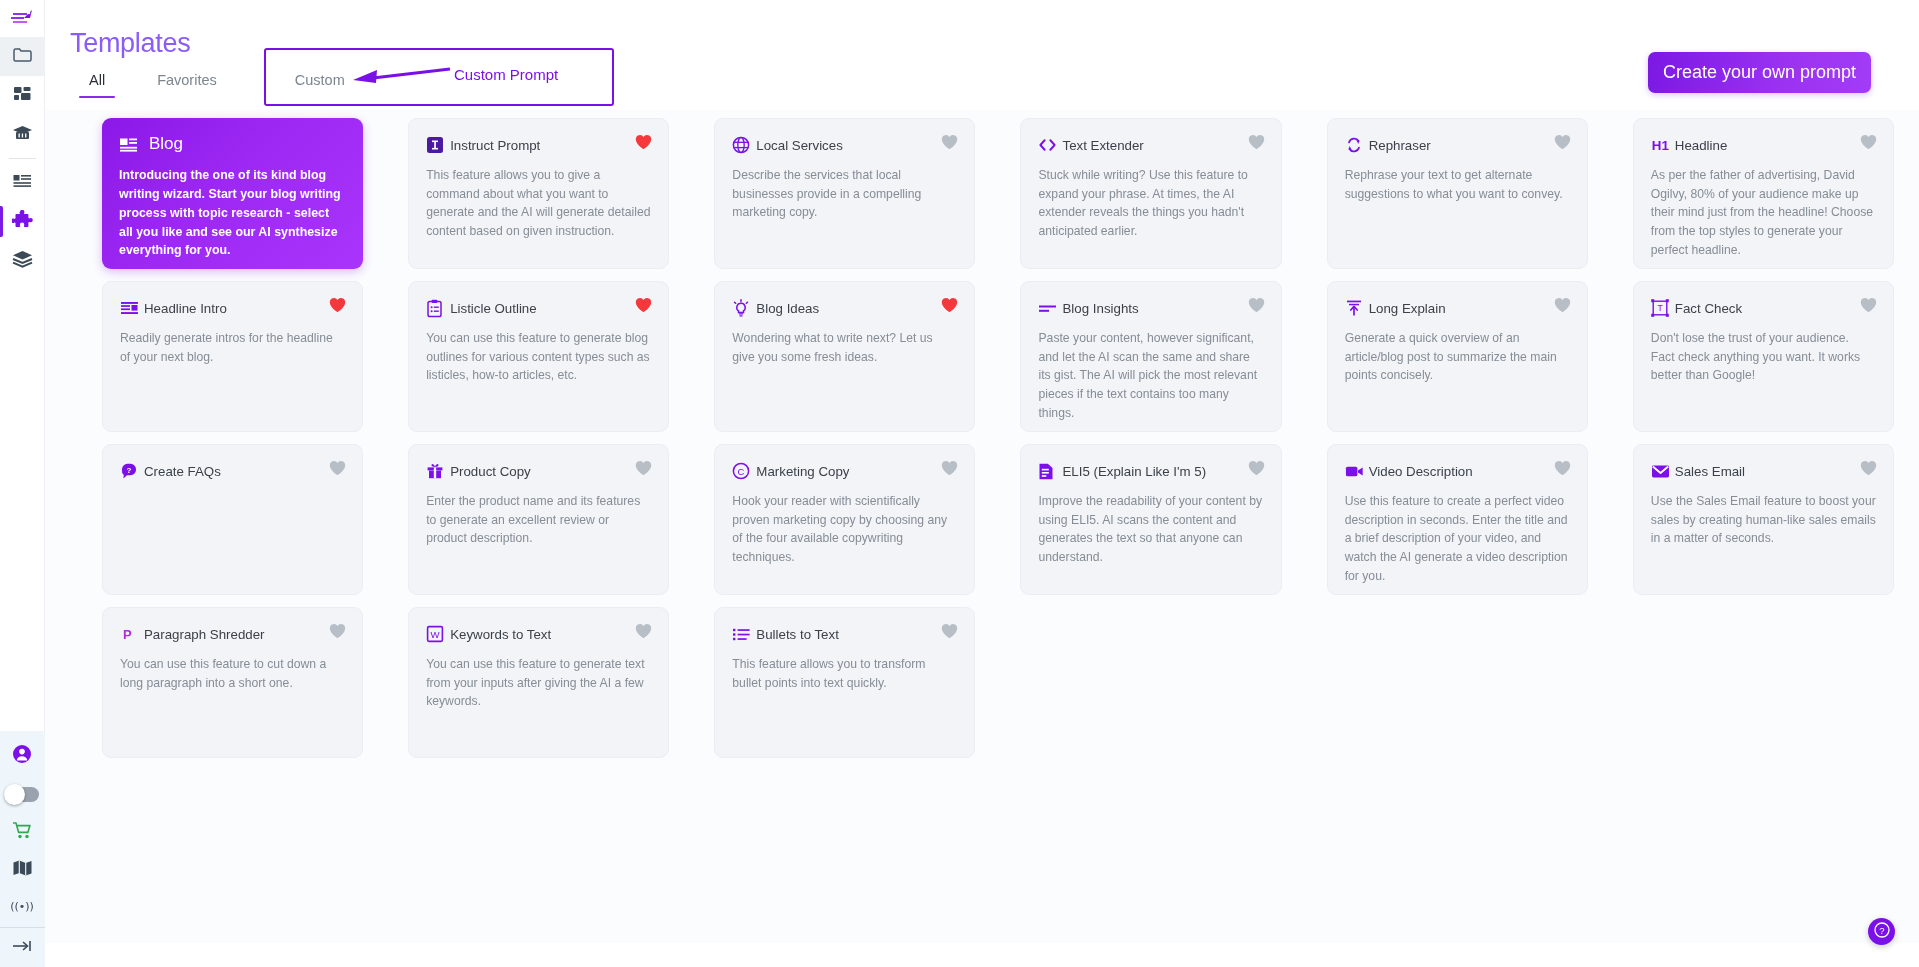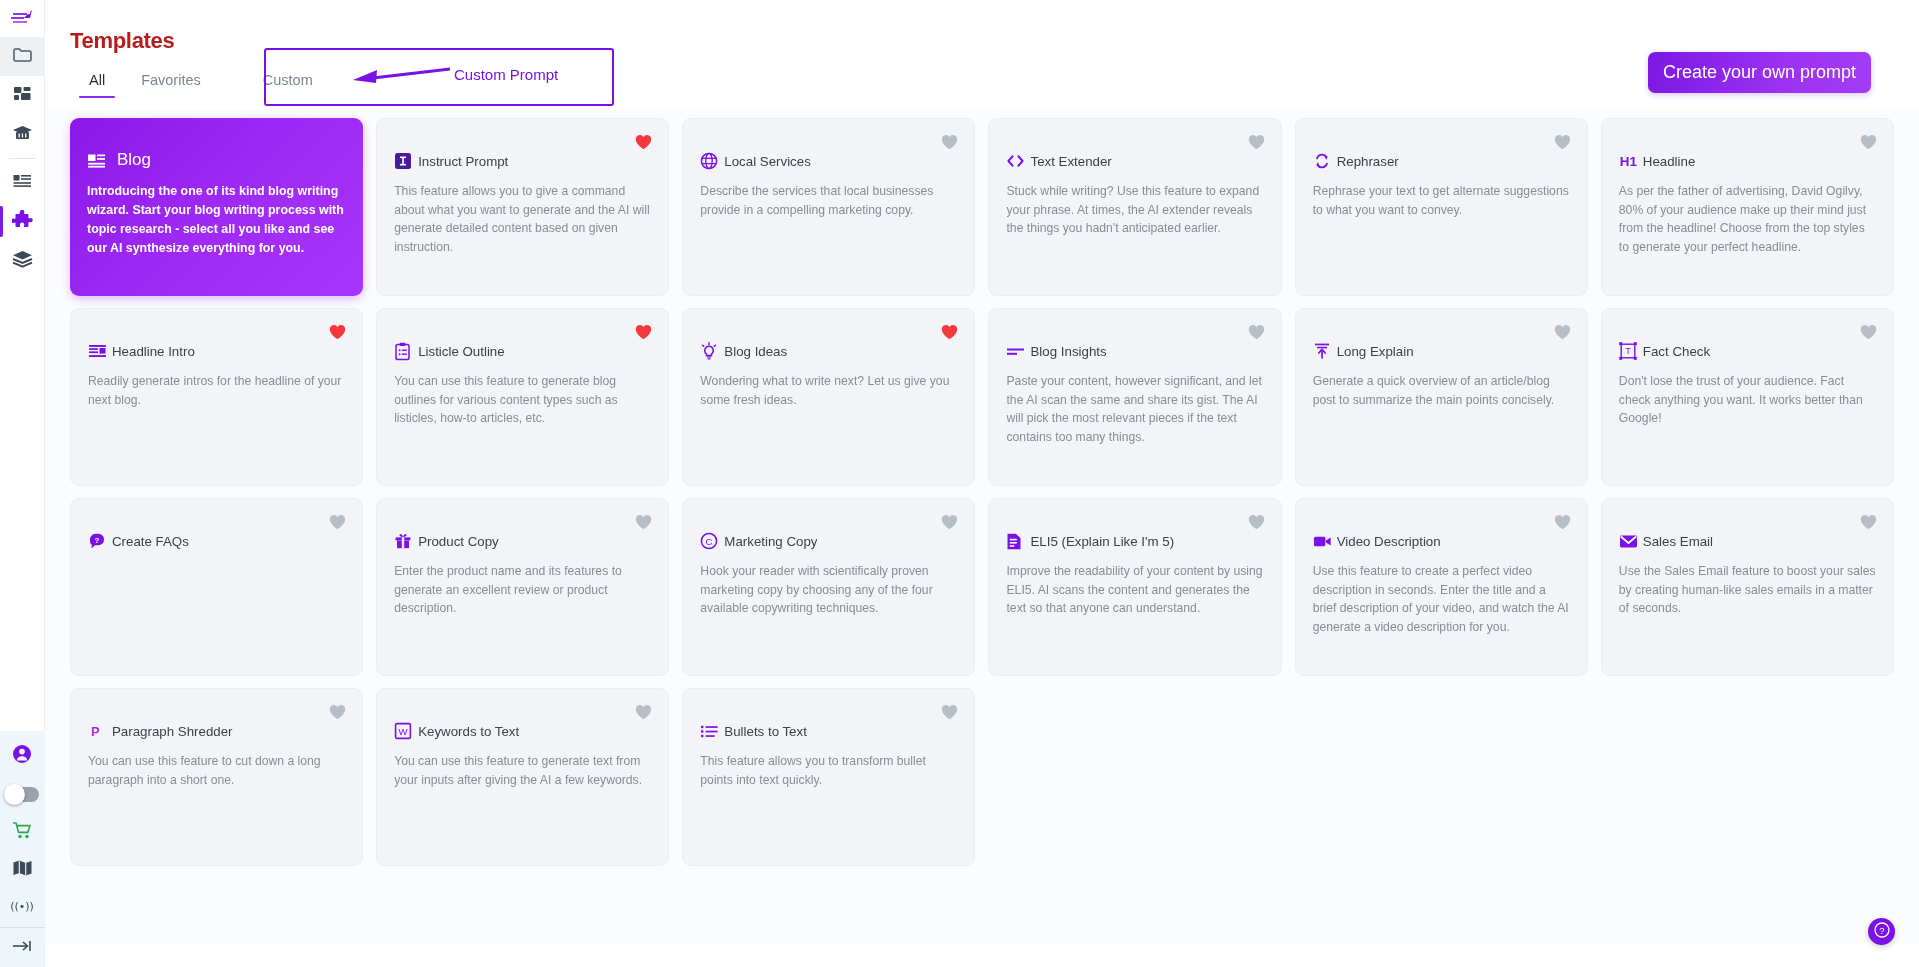--- a/index.html
+++ b/index.html
@@ -51,25 +51,25 @@
   .sb-collapse {
     width: 45px; height: 40px; display:flex; align-items:center; justify-content:center;
     border-top: 1px solid #d7dee5; cursor: pointer;
   }
 
   
   .main { flex: 1 1 auto; position: relative; height: 967px; background:#ffffff; }
   .header-zone { height: 110px; background: #ffffff; position: relative; }
   .page-title {
     position: absolute; left: 25px; top: 28px;
-    font-size: 22px; font-weight: bold; color: #b91c1c; letter-spacing: -0.3px;
+    font-size: 27px; font-weight: normal; color: #8b5cf6; letter-spacing: -0.3px;
   }
   .tabs {
     position: absolute; left: 26px; top: 72px;
-    display: flex; align-items: center; gap: 0;
+    display: flex; align-items: center; gap: 16px;
   }
   .tab {
     font-size: 14.5px; color: #7d858e; padding: 0 18px 10px 18px;
     cursor: pointer; position: relative; white-space: nowrap;
   }
   .tab.active { color: #2b2f36; }
   .tab.active::after {
     content: ""; position: absolute; left: 8px; right: 8px; bottom: 0;
     height: 2px; background: #8b2ae8; border-radius: 2px;
   }
@@ -105,24 +105,25 @@
   .grid {
     display: grid;
     grid-template-columns: repeat(6, 1fr);
     gap: 12px 13px;
     max-width: 1830px;
   }
   .card {
     background: #f2f4f8;
     border: 1px solid #eaedf2;
     border-radius: 9px;
-    height: 178px;
-    padding: 32px 17px 14px 17px;
+    height: 151px;
+    padding: 16px 17px 14px 17px;
     position: relative;
     cursor: pointer;
+    margin-left: 32px;
   }
   .card.featured {
     background: linear-gradient(135deg,#8b18e8 0%, #9d28f3 45%, #a934fb 100%);
     border: none;
     box-shadow: 0 3px 10px rgba(140,30,230,.28);
   }
   .card-head { display: flex; align-items: center; gap: 5px; height: 20px; }
   .card-icon { width: 19px; height: 19px; display: flex; align-items: center; flex: 0 0 19px; }
   .card-title {
     font-size: 13.3px; color: #3c4149; white-space: nowrap;

